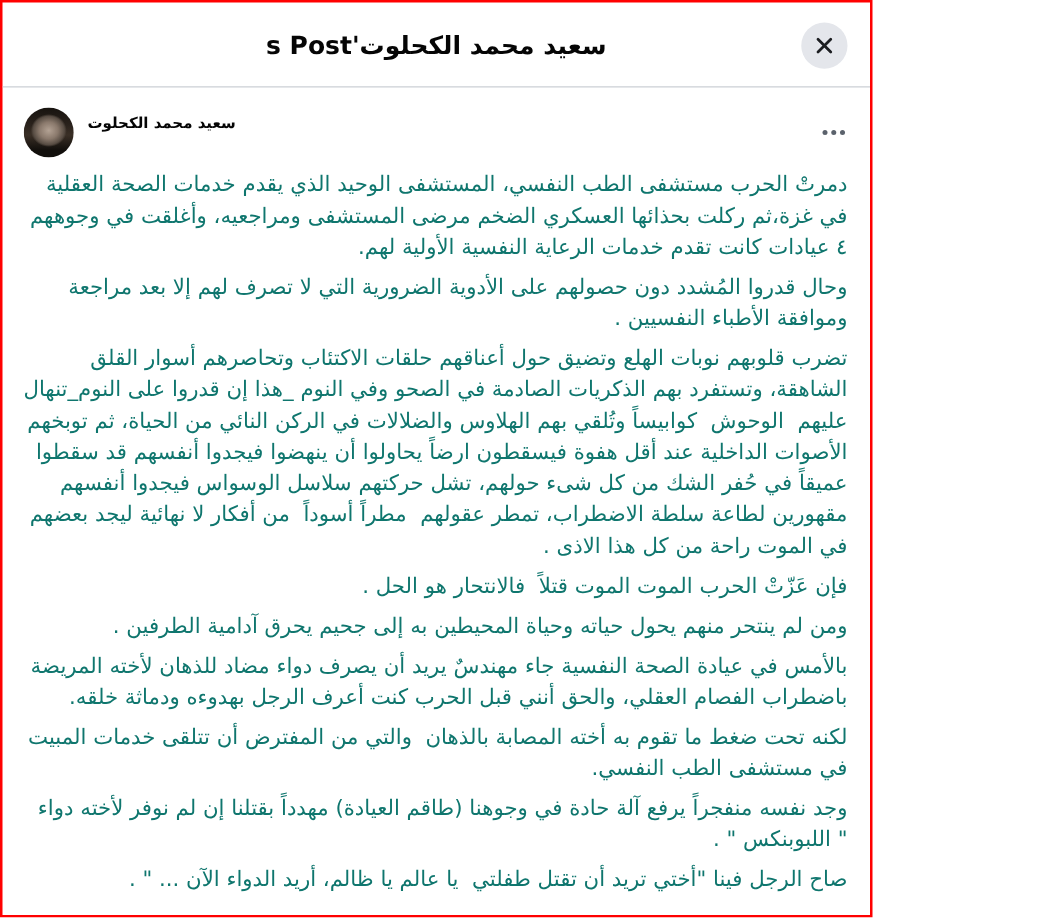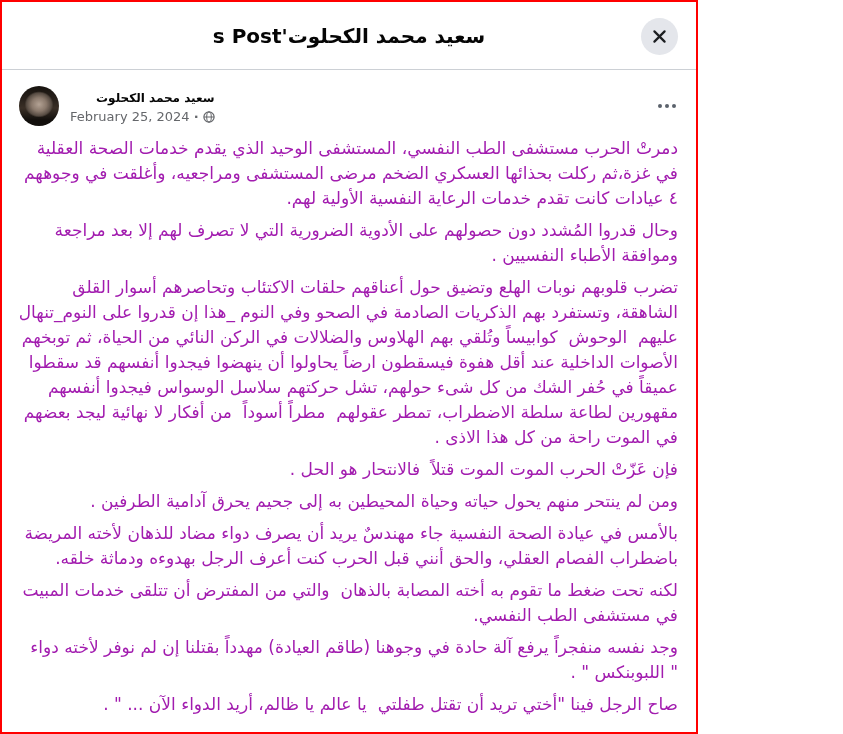--- a/index.html
+++ b/index.html
@@ -100,21 +100,21 @@
     display: block;
   }
 
   
   .post-text {
     direction: rtl;
     text-align: right;
     padding: 10px 18px 0 16px;
     font-size: 17px;
     line-height: 25px;
-    color: #a21caf;
+    color: #0f766e;
   }
   .para {
     white-space: pre-wrap;
     margin-bottom: 7px;
   }
 </style>
 </head>
 <body>
 
 <div class="dialog" style="border-color: rgb(255, 0, 0);">
@@ -127,31 +127,20 @@
           <path d="M4 4 L16 16 M16 4 L4 16" stroke="#1c1e21" stroke-width="2.6" stroke-linecap="round" fill="none"></path>
         </svg>
       </span>
     </button>
   </div>
 
   <div class="post-header">
     <div class="avatar"></div>
     <div class="header-meta">
       <div class="author-name" dir="rtl">سعيد محمد الكحلوت</div>
-      <div class="date-row">
-        <span>February 25, 2024</span>
-        <span class="date-sep">·</span>
-        <span>
-          <svg class="globe" width="12" height="12" viewBox="0 0 12 12">
-            <circle cx="6" cy="6" r="5.1" fill="none" stroke="#65676b" stroke-width="1.2"></circle>
-            <ellipse cx="6" cy="6" rx="2.3" ry="5.1" fill="none" stroke="#65676b" stroke-width="1"></ellipse>
-            <line x1="0.9" y1="6" x2="11.1" y2="6" stroke="#65676b" stroke-width="1"></line>
-          </svg>
-        </span>
-      </div>
     </div>
     <div class="more-btn">
       <i></i>
       <i></i>
       <i></i>
     </div>
   </div>
 
   <div class="post-text" dir="rtl">
       <div class="para">دمرتْ الحرب مستشفى الطب النفسي، المستشفى الوحيد الذي يقدم خدمات الصحة العقلية في غزة،ثم ركلت بحذائها العسكري الضخم مرضى المستشفى ومراجعيه، وأغلقت في وجوههم ٤ عيادات كانت تقدم خدمات الرعاية النفسية الأولية لهم.</div>

